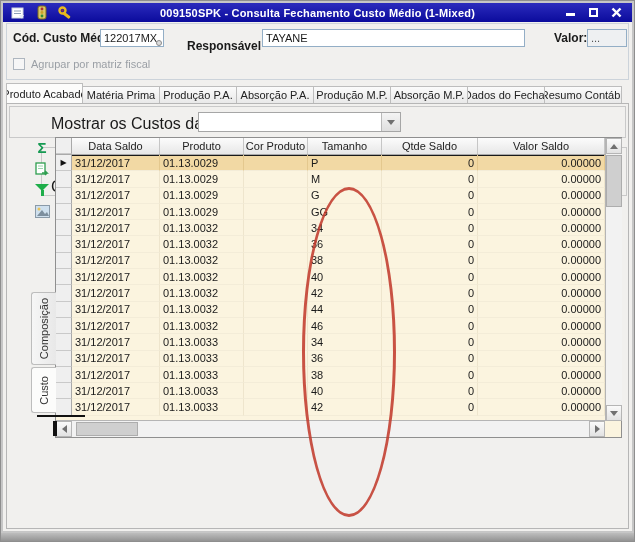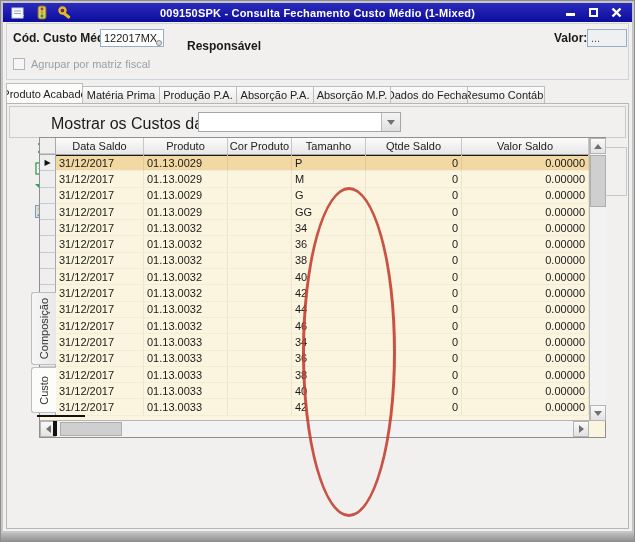--- a/index.html
+++ b/index.html
@@ -67,21 +67,21 @@
   .funnel .stem { position:absolute; left:6px; top:6px; width:3px; height:6px; background:#1fae4a; }
 
   
   .vtab { position:absolute; left:28px; width:25px; border:1px solid #bdbdbd; border-right:none;
           background:linear-gradient(90deg,#f6f6f6,#e8e8e8); border-radius:3px 0 0 3px;
           display:flex; align-items:center; justify-content:center; }
   .vtab span { writing-mode:vertical-rl; transform:rotate(180deg); font-size:11px; color:#333; }
   .vtab.active { background:#fcfcfb; }
 
   
-  .grid { position:absolute; left:36px; top:115px; width:567px; height:301px;
+  .grid { position:absolute; left:52px; top:115px; width:567px; height:301px;
           border:1px solid #8f8f8f; background:#fbf4df; display:flex; }
   .grid-main { width:549px; display:flex; flex-direction:column; }
   .ghead { display:flex; height:17px; background:linear-gradient(#fcfcfc,#e7e7e7); border-bottom:1px solid #a9a9a9; }
   .ghead .gc { display:flex; align-items:center; justify-content:center; font-size:11px; color:#222;
                border-right:1px solid #c6c6c6; overflow:hidden; white-space:nowrap; }
   .grow { display:flex; height:16.3px; background:#fbf4df; }
   .grow .gc { font-size:11px; padding:1px 3px; border-right:1px solid #eee5cd; border-bottom:1px solid #f3ecd8;
               overflow:hidden; white-space:nowrap; display:flex; align-items:center; }
   .gc.ind { background:#efefef; border-right:1px solid #a9a9a9 !important; border-bottom:1px solid #c9c9c9 !important;
             padding:0 !important; justify-content:center; }
@@ -158,30 +158,32 @@
     </div>
   </div>
 
   <div class="content">
 
     <div class="fieldbox"></div>
     <div class="lbl-b" style="left:10px; top:9px;">Cód. Custo Médio</div>
     <div class="inp" style="left:97px; top:7px; width:64px;">122017MX</div>
     <div class="lookup" style="left:153px; top:18px;"></div>
     <div class="lbl-b" style="left:184px; top:9px;margin-top:8px;">Responsável</div>
+    <div class="inp" style="left:259px; top:7px; width:263px;">TAYANE</div>
     <div class="lbl-b" style="left:551px; top:9px;">Valor:</div>
     <div class="inp ro" style="left:584px; top:7px; width:40px;">...</div>
     <div class="chk" style="left:10px; top:36px;"></div>
     <div class="chk-lbl" style="left:28px; top:36px;">Agrupar por matriz fiscal</div>
 
     <div class="tabs" id="tabs">
         <div class="tab active">Produto Acabado</div>
         <div class="tab">Matéria Prima</div>
         <div class="tab">Produção P.A.</div>
         <div class="tab">Absorção P.A.</div>
+        <div class="tab">Produção M.P.</div>
         <div class="tab">Absorção M.P.</div>
         <div class="tab">Dados do Fechar</div>
         <div class="tab">Resumo Contábil</div>
       </div>
 
     <div class="tabpanel"></div>
 
     <div class="groupbox" style="left:6px; top:84px; width:617px; height:32px;"></div>
     <div class="plain-lbl" style="left:48px; top:93px; width:143px; text-align:right;">Mostrar os Custos da Filial:</div>
     <div class="combo" style="left:195px; top:90px; width:203px;">

